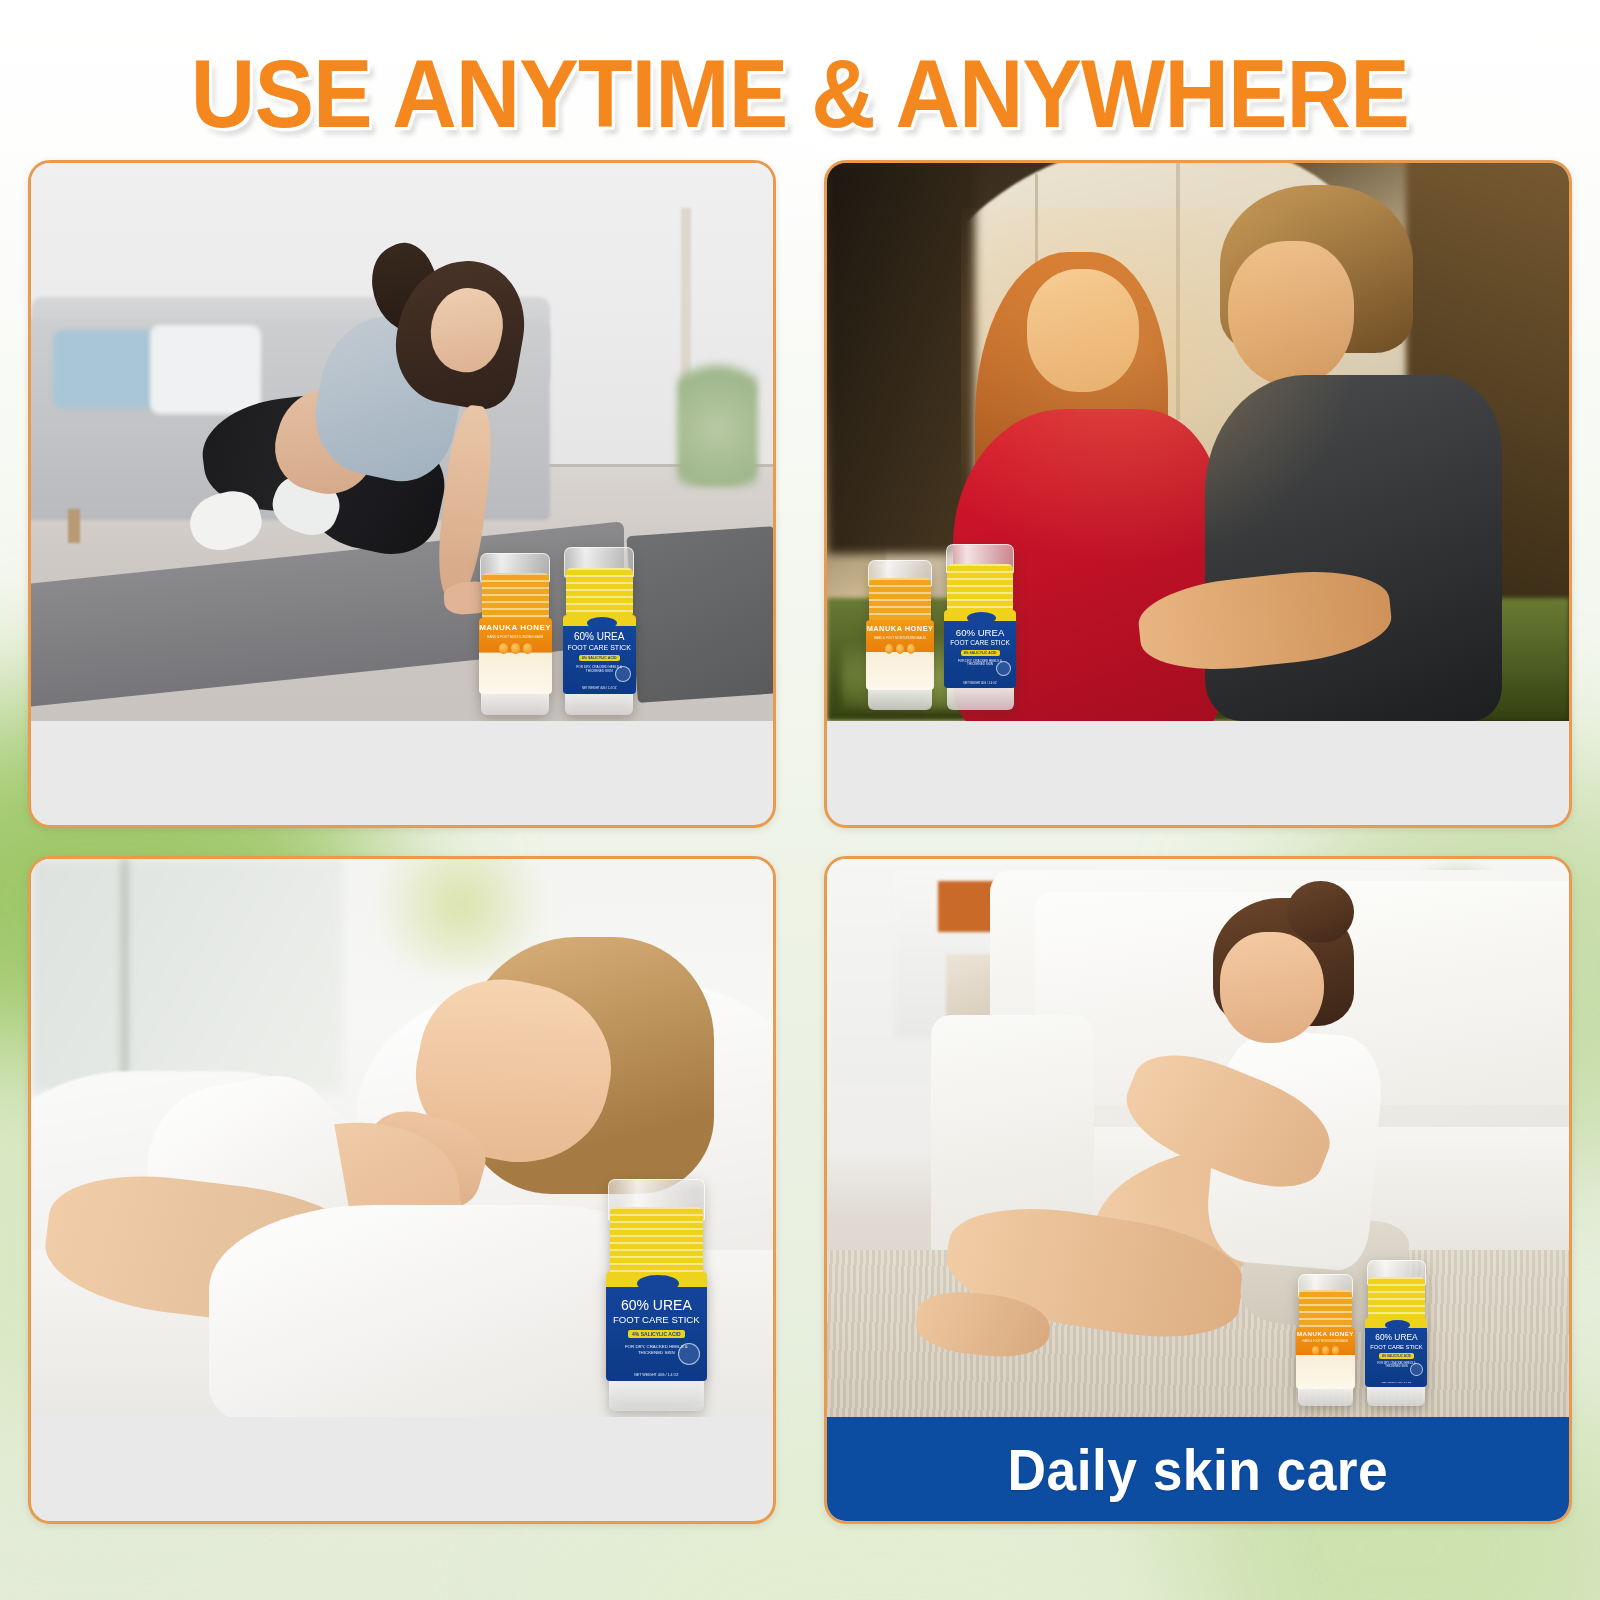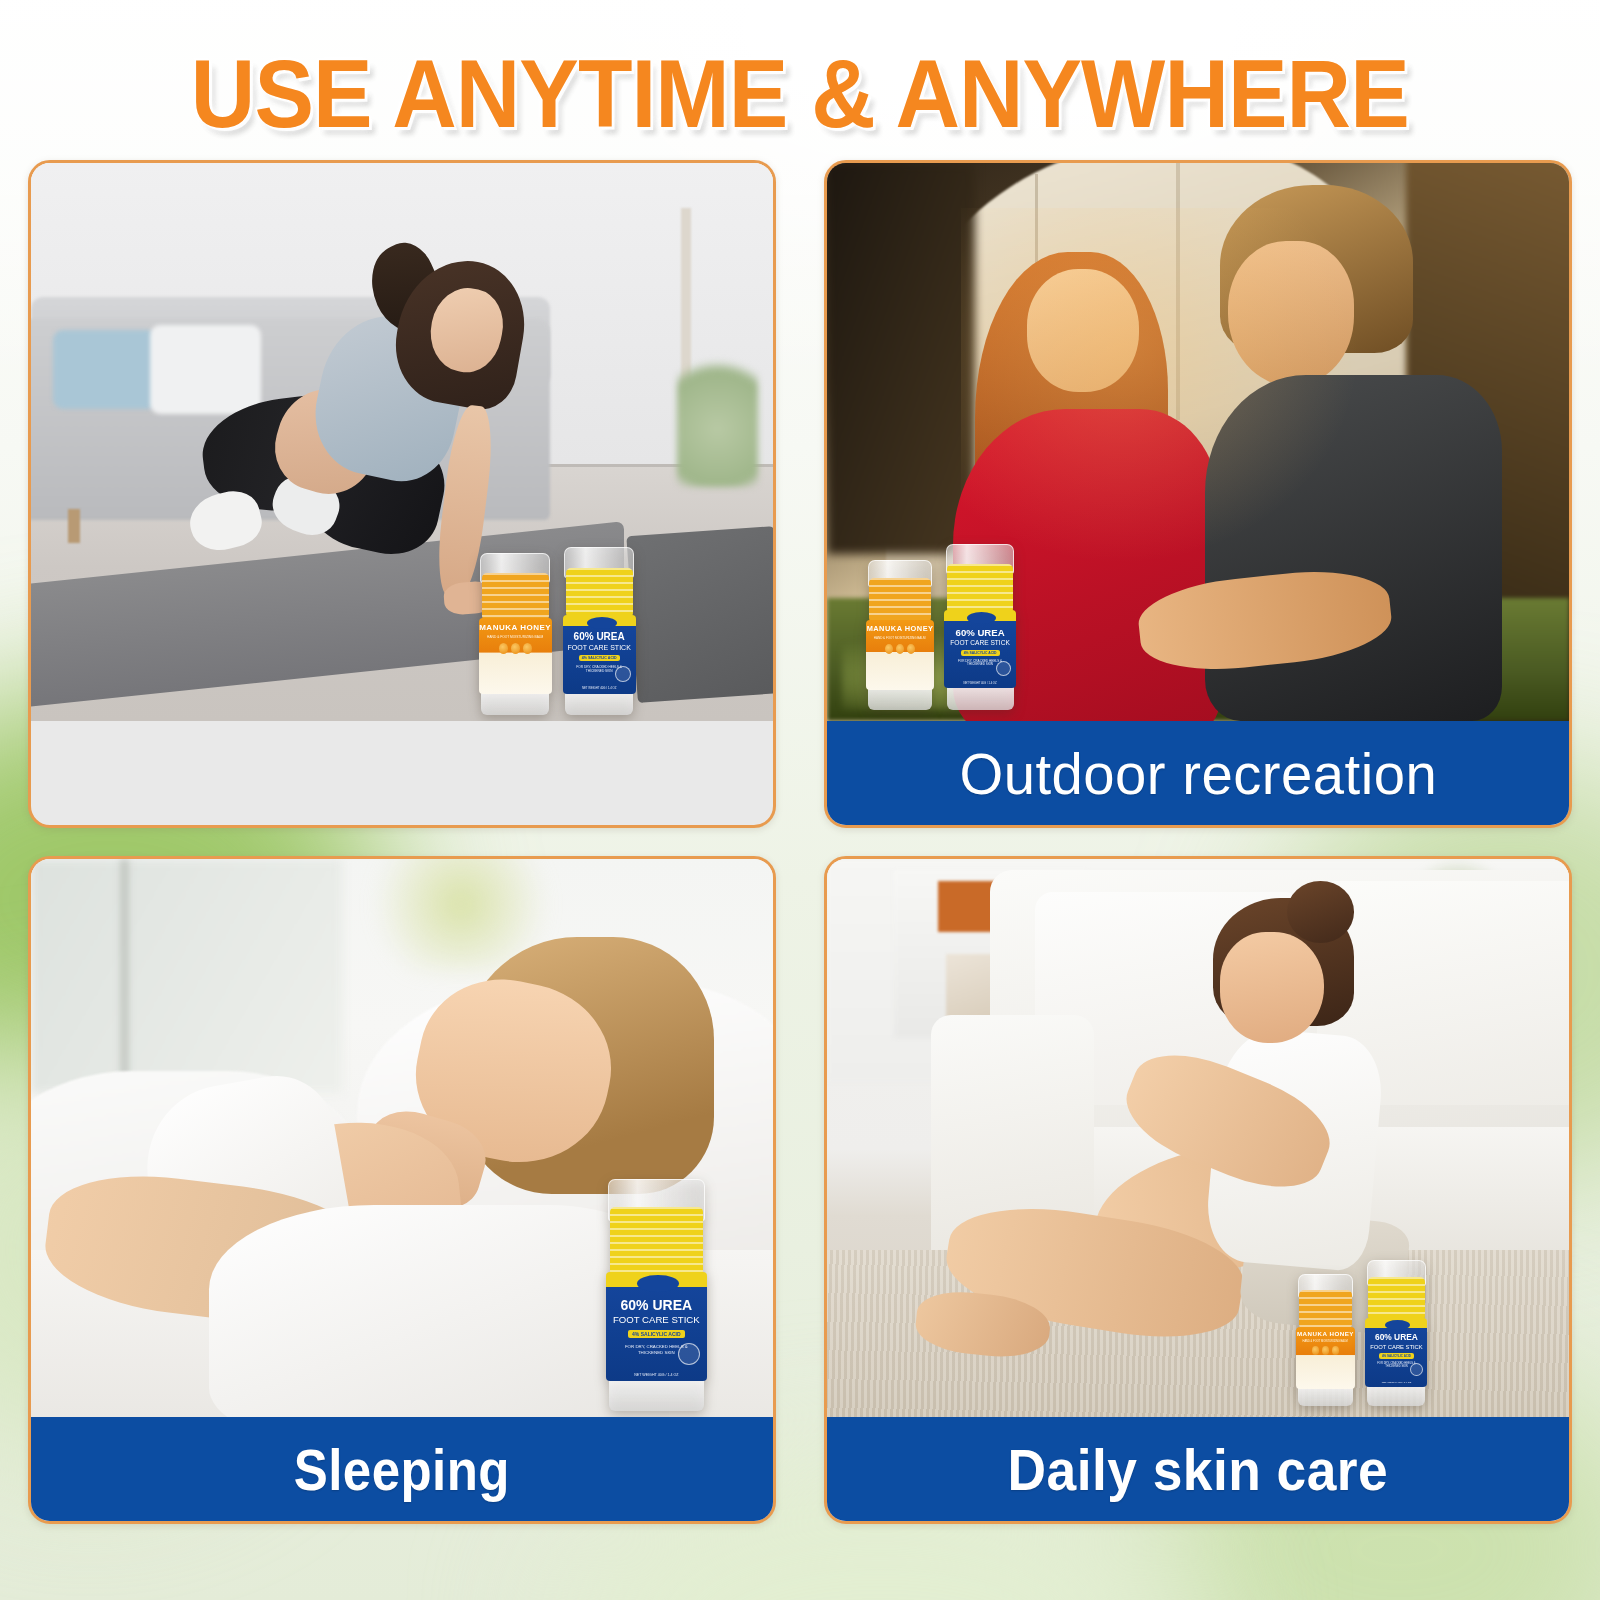--- a/index.html
+++ b/index.html
@@ -262,21 +262,21 @@
     display:flex; flex-direction:column; align-items:center;
     padding-top:6%;
   }
   .stick-label.honey { background:linear-gradient(180deg,#f39a14,#e87f0c 45%,#f8efd8 46%,#fdf8ec 100%); }
   .stick-label.urea  { background:linear-gradient(180deg,#efd21b 0 14%,#14459b 14%,#0d3a87 100%); }
   .stick-base {
     position:absolute; left:6%; bottom:0; width:88%; height:15%;
     background:linear-gradient(180deg,rgba(250,250,250,.9),rgba(220,220,220,.8));
     border-radius:3px 3px 6px 6px;
   }
-  .lbl-t1 { color:#fff; font-weight:bold; line-height:1; }
+  .lbl-t1 { color:#fff; font-weight:normal; line-height:1; }
   .lbl-t2 { color:#fff; line-height:1.1; }
   .lbl-badge { background:#efd21b; color:#14459b; font-weight:bold; border-radius:2px; }
   .lbl-small { color:#e8eefa; line-height:1.25; text-align:center; }
   .urea-oval { position:absolute; border-radius:50%; background:#14459b; }
   .honey-name { color:#fff; font-weight:bold; letter-spacing:.5px; }
   .honey-sub { color:#fff7e6; }
   .honey-dots { display:flex; gap:9%; margin-top:5%; }
   .honey-dot { background:radial-gradient(circle at 40% 35%,#fbc863,#e98a10); border-radius:50%; }
   .urea-seal { position:absolute; border-radius:50%; border:1px solid rgba(255,255,255,.65); background:rgba(255,255,255,.12); }
 
@@ -412,23 +412,20 @@
             <div class="lbl-t1" style="font-size:9.6px; margin-top:13px;">60% UREA</div>
             <div class="lbl-t2" style="font-size:6.6px; margin-top:2px;">FOOT CARE STICK</div>
             <div class="lbl-badge" style="font-size:3.4px; padding:1px 3px; margin-top:3px;">4% SALICYLIC ACID</div>
             <div class="lbl-small" style="font-size:3.1px; margin-top:4px; width:86%;">FOR DRY, CRACKED HEELS &amp; THICKENED SKIN</div>
             <div class="urea-seal" style="width:15px;height:15px;right:5px;bottom:12px;"></div>
             <div class="lbl-small" style="font-size:2.7px; position:absolute; bottom:3px;">NET WEIGHT 40G / 1.4 OZ</div>
           </div>
         </div>
       </div>
     </div>
-    <div class="caption-bar">
-      <span class="caption-text">Outdoor recreation</span>
-    </div>
   </div>
 
   <div class="card card-3">
     <div class="photo">
       <div class="scene s3">
         <div class="window"></div>
           <div class="windowbar"></div>
           <div class="greenblur"></div>
         <div class="pillow"></div>
           <div class="pillow2"></div>
@@ -451,23 +448,20 @@
             <div class="urea-oval" style="width:42px;height:17px;left:31px;top:3px;"></div>
             <div class="lbl-t1" style="font-size:14px; margin-top:19px;">60% UREA</div>
             <div class="lbl-t2" style="font-size:9.6px; margin-top:3px;">FOOT CARE STICK</div>
             <div class="lbl-badge" style="font-size:5px; padding:1px 4px; margin-top:5px;">4% SALICYLIC ACID</div>
             <div class="lbl-small" style="font-size:4.4px; margin-top:6px; width:86%;">FOR DRY, CRACKED HEELS &amp; THICKENED SKIN</div>
             <div class="urea-seal" style="width:22px;height:22px;right:7px;bottom:16px;"></div>
             <div class="lbl-small" style="font-size:3.6px; position:absolute; bottom:4px;">NET WEIGHT 40G / 1.4 OZ</div>
           </div>
         </div>
       </div>
-    </div>
-    <div class="caption-bar">
-      <span class="caption-text">Sleeping</span>
     </div>
   </div>
 
   <div class="card card-4">
     <div class="photo">
       <div class="scene s4">
         <div class="backwall"></div>
           <div class="shelf"></div>
           <div class="frame"></div>
           <div class="frame2"></div>

